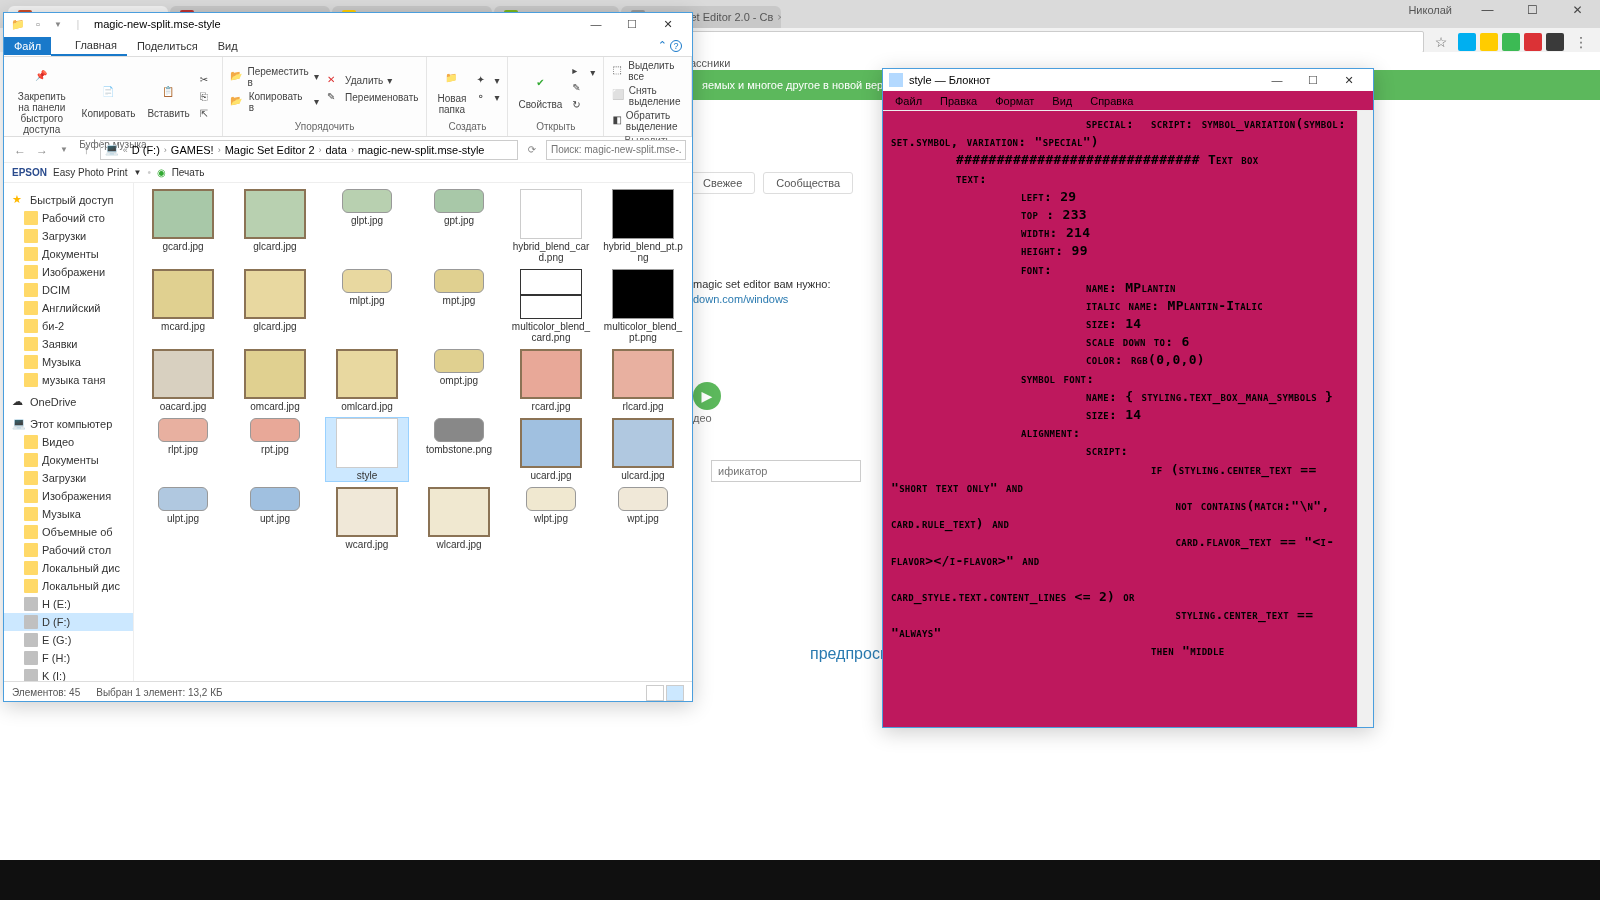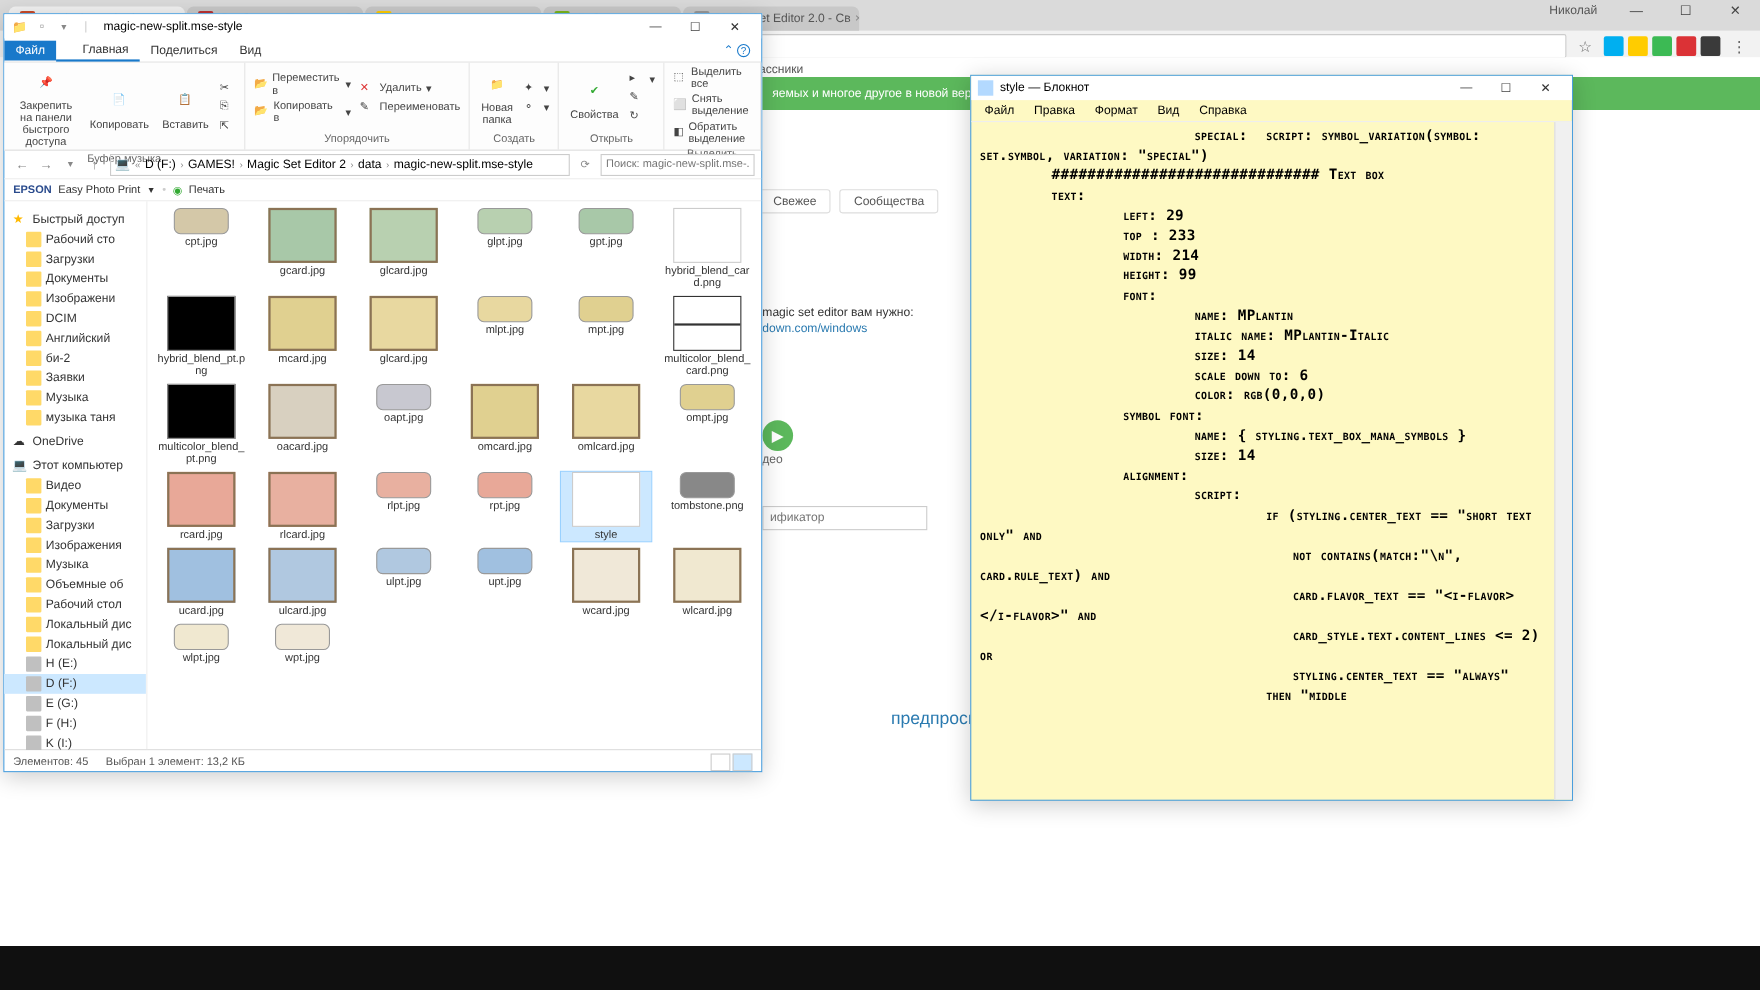--- a/index.html
+++ b/index.html
@@ -25,21 +25,21 @@
 
 .webpage { position: absolute; top: 52px; left: 0; right: 0; height: 700px; background: #fff; }
 .webpage-green { position: absolute; top: 18px; left: 690px; right: 0; height: 30px; background: #5cb85c; color: #fff; font-size: 11px; display: flex; align-items: center; padding: 0 12px; }
 .webpage-nav { position: absolute; top: 5px; left: 690px; font-size: 11px; color: #555; }
 .webpage-tabs { position: absolute; top: 120px; left: 690px; display: flex; gap: 8px; }
 .webpage-tab { padding: 4px 12px; font-size: 11px; color: #555; border: 1px solid #ddd; border-radius: 3px; }
 .webpage-text { position: absolute; top: 225px; left: 693px; font-size: 11px; color: #333; line-height: 1.4; }
 .webpage-text a { color: #2a7ab0; }
 .webpage-btn-green { position: absolute; top: 330px; left: 693px; width: 28px; height: 28px; background: #5cb85c; border-radius: 50%; color: #fff; display: flex; align-items: center; justify-content: center; font-size: 14px; }
 .webpage-small { position: absolute; font-size: 11px; color: #666; }
-.webpage-input { position: absolute; top: 408px; left: 693px; width: 150px; height: 22px; border: 1px solid #ccc; font-size: 11px; padding: 2px 6px; }
+.webpage-input { position: absolute; top: 408px; left: 711px; width: 150px; height: 22px; border: 1px solid #ccc; font-size: 11px; padding: 2px 6px; }
 .webpage-preview { position: absolute; top: 593px; left: 810px; font-size: 16px; color: #2a7ab0; }
 
 
 .explorer { position: absolute; top: 12px; left: 3px; width: 690px; height: 690px; background: #fff; border: 1px solid #4a9edd; box-shadow: 0 4px 20px rgba(0,0,0,0.2); }
 .explorer-title { height: 22px; background: #fff; display: flex; align-items: center; padding: 0 6px; font-size: 11px; }
 .explorer-title-icons { display: flex; gap: 4px; margin-right: 8px; }
 .explorer-title-icon { width: 16px; height: 16px; display: flex; align-items: center; justify-content: center; }
 .explorer-win-controls { margin-left: auto; display: flex; }
 .explorer-win-btn { width: 36px; height: 20px; display: flex; align-items: center; justify-content: center; font-size: 11px; color: #444; }
 .explorer-win-btn.close { color: #333; }
@@ -88,21 +88,21 @@
 .file-thumb.small { width: 50px; height: 24px; border-radius: 6px; }
 .file-thumb.doc { background: #fff; border: 1px solid #ccc; }
 .file-thumb.black { background: #000; }
 .file-name { line-height: 1.1; word-break: break-all; }
 
 .explorer-status { height: 22px; border-top: 1px solid #ddd; display: flex; align-items: center; font-size: 10px; padding: 0 8px; color: #555; gap: 16px; }
 .explorer-status-icons { margin-left: auto; display: flex; gap: 2px; }
 .status-view-btn { width: 18px; height: 16px; border: 1px solid #ccc; }
 
 
-.notepad { position: absolute; top: 68px; left: 882px; width: 548px; height: 660px; background: #fef9c3; border: 1px solid #4a9edd; box-shadow: 0 4px 20px rgba(0,0,0,0.2); display: flex; flex-direction: column; }
+.notepad { position: absolute; top: 68px; left: 882px; width: 492px; height: 660px; background: #be185d; border: 1px solid #4a9edd; box-shadow: 0 4px 20px rgba(0,0,0,0.2); display: flex; flex-direction: column; }
 .notepad-title { height: 22px; display: flex; align-items: center; padding: 0 6px; font-size: 11px; background: #fff; }
 .notepad-title .icon { width: 14px; height: 14px; margin-right: 6px; background: #b3d9ff; }
 .notepad-win-controls { margin-left: auto; display: flex; }
 .notepad-menu { height: 20px; display: flex; align-items: center; font-size: 11px; padding: 0 4px; gap: 2px; border-bottom: 1px solid #eee; }
 .notepad-menu-item { padding: 2px 8px; }
 .notepad-content { flex: 1; padding: 4px 8px; font-family: Consolas, monospace; font-size: 13px; font-variant: small-caps; font-weight: 600; letter-spacing: 0.3px; color: #000; overflow: auto; white-space: pre-wrap; line-height: 1.4; position: relative; }
 .notepad-scroll { width: 16px; background: #f0f0f0; border-left: 1px solid #ddd; }
 
 
 .taskbar { position: absolute; bottom: 0; left: 0; right: 0; height: 40px; background: #101010; }
@@ -441,24 +441,20 @@
           <span>F (H:)</span>
         </div>
         <div class="sidebar-item">
           <span class="sidebar-icon drive-icon"></span>
           <span>K (I:)</span>
         </div>
       </div>
     <div class="explorer-content">
       <div class="file-grid" id="file-grid">
           <div class="file-item">
-            <div class="file-thumb small" style="background:#d4c8a8"></div>
-            <div class="file-name">cpt.jpg</div>
-          </div>
-          <div class="file-item">
             <div class="file-thumb card" style="background:#a8c8a8"></div>
             <div class="file-name">gcard.jpg</div>
           </div>
           <div class="file-item">
             <div class="file-thumb card" style="background:#b8d0b0"></div>
             <div class="file-name">glcard.jpg</div>
           </div>
           <div class="file-item">
             <div class="file-thumb small" style="background:#b8d0b0"></div>
             <div class="file-name">glpt.jpg</div>
@@ -497,24 +493,20 @@
             </div>
             <div class="file-name">multicolor_blend_card.png</div>
           </div>
           <div class="file-item">
             <div class="file-thumb black" style="background:#000"></div>
             <div class="file-name">multicolor_blend_pt.png</div>
           </div>
           <div class="file-item">
             <div class="file-thumb card" style="background:#d8d0c0"></div>
             <div class="file-name">oacard.jpg</div>
-          </div>
-          <div class="file-item">
-            <div class="file-thumb small" style="background:#c8c8d0"></div>
-            <div class="file-name">oapt.jpg</div>
           </div>
           <div class="file-item">
             <div class="file-thumb card" style="background:#e0d090"></div>
             <div class="file-name">omcard.jpg</div>
           </div>
           <div class="file-item">
             <div class="file-thumb card" style="background:#e8d8a0"></div>
             <div class="file-name">omlcard.jpg</div>
           </div>
           <div class="file-item">

